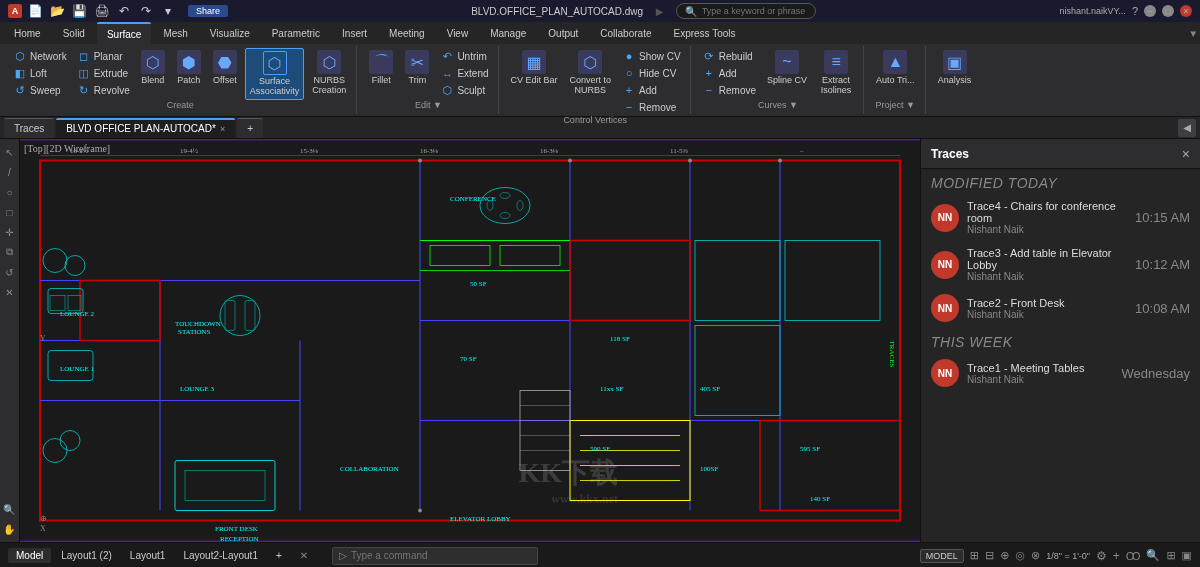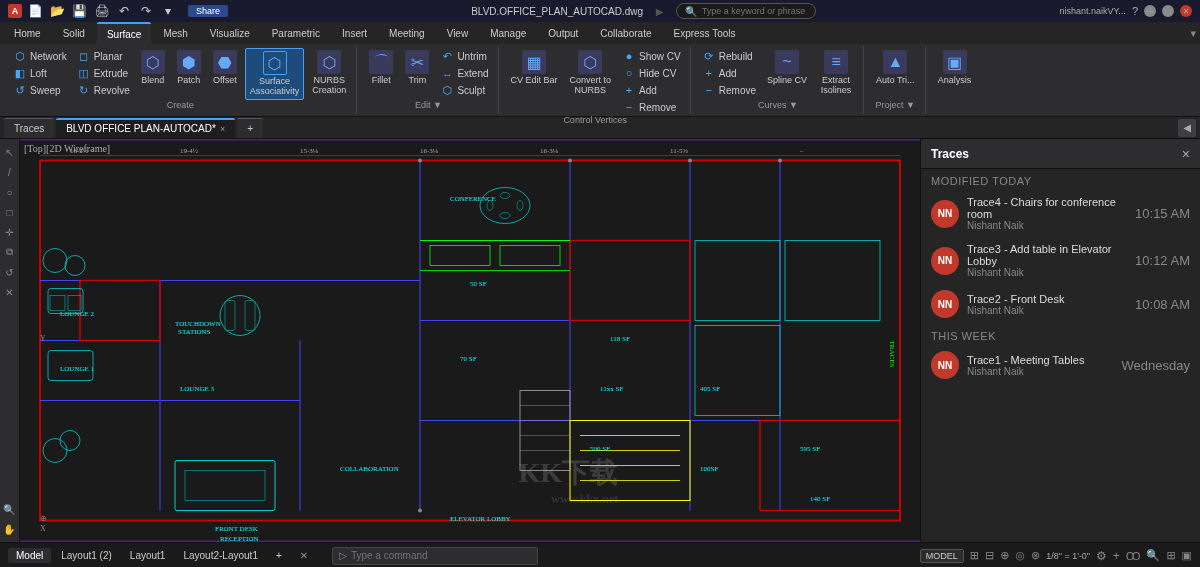--- a/index.html
+++ b/index.html
@@ -173,25 +173,26 @@
       background: #2d2d30;
       display: flex;
       align-items: center;
       justify-content: space-between;
       padding: 0 10px;
       border-bottom: 1px solid #111;
     }
     .traces-title { font-size: 12px; color: #fff; font-weight: 600; }
     .traces-close { cursor: pointer; color: #aaa; font-size: 14px; }
     .traces-section-label {
-      font-size: 11px;
+      font-size: 14px;
       color: #888;
       padding: 6px 10px 3px;
       text-transform: uppercase;
       letter-spacing: 0.5px;
+      font-style: italic;
     }
     .trace-item {
       display: flex;
       align-items: center;
       padding: 6px 10px;
       gap: 8px;
       cursor: pointer;
     }
     .trace-avatar {
       width: 28px;

